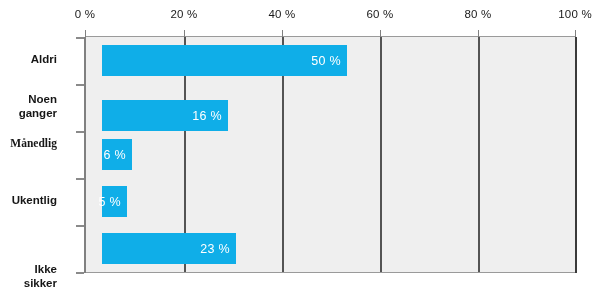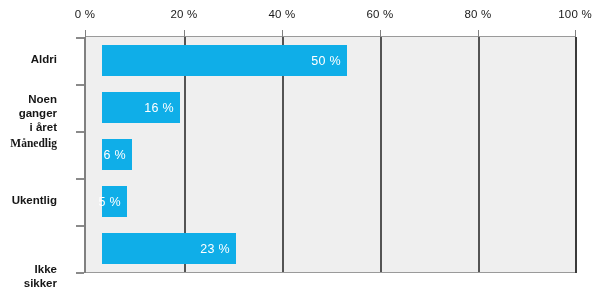--- a/index.html
+++ b/index.html
@@ -177,23 +177,22 @@
       <div>Aldri</div>
     </div>
     <div class="bar" style="top:45px; width:245px;">
       <span class="bar-value">50 %</span>
     </div>
   </div>
 
   <div class="cat-row">
     <div class="cat-label" style="top:92px;">
       <div>Noen ganger</div>
-      <div>i året</div>
-    </div>
-    <div class="bar" style="top:92px; width:78px;">
+    </div>
+    <div class="bar" style="top:100px; width:78px;padding-left:48px;">
       <span class="bar-value">16 %</span>
     </div>
   </div>
 
   <div class="cat-row">
     <div class="cat-label" style="top:136px;font-family:Liberation Serif, serif;">
       <div>Månedlig</div>
     </div>
     <div class="bar" style="top:139px; width:30px;">
       <span class="bar-value">6 %</span>

